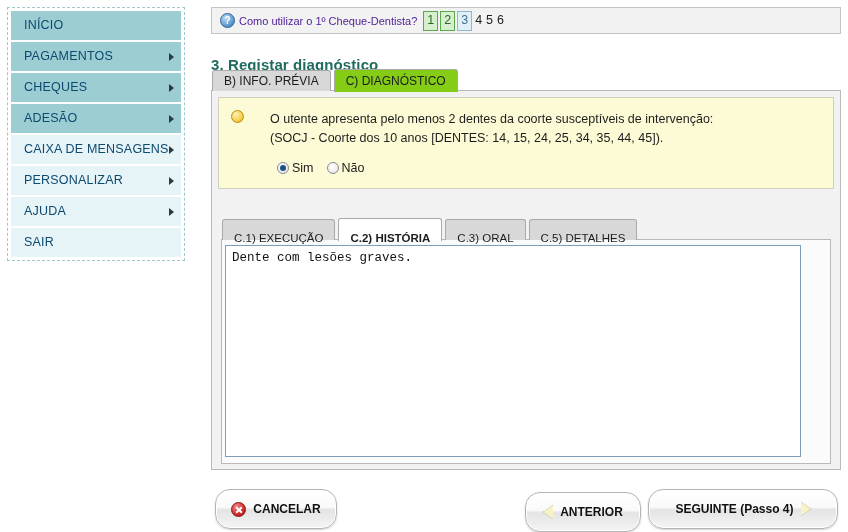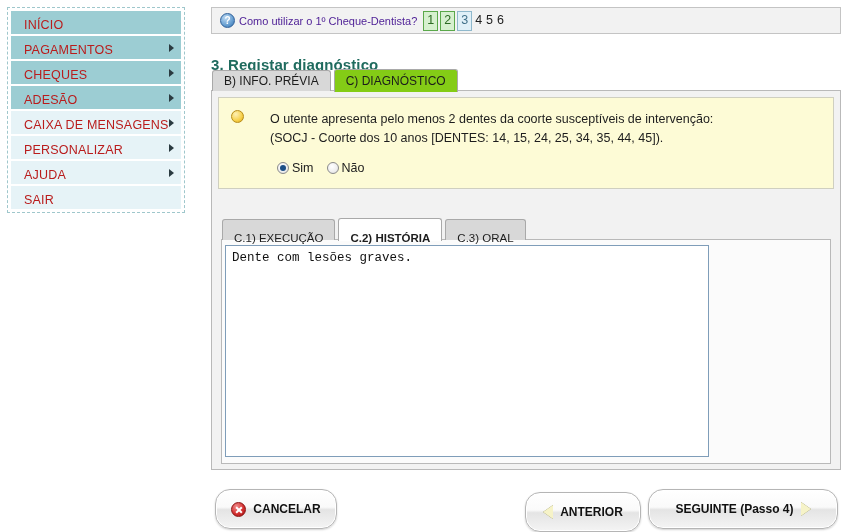--- a/index.html
+++ b/index.html
@@ -23,25 +23,25 @@
     position: absolute;
     left: 7px;
     top: 7px;
     width: 178px;
     border: 1px dashed #9fc7cc;
     padding: 3px 3px 3px 3px;
     box-sizing: border-box;
     background: #ffffff;
   }
   .nav-item {
-    height: 23px;
+    height: 29px;
     line-height: 29px;
     padding: 0 8px 0 13px;
     font-size: 12.5px;
-    color: #b91c1c;
+    color: #0c4a6e;
     letter-spacing: .2px;
     position: relative;
     margin-bottom: 2px;
     box-sizing: border-box;
     display: block;
     cursor: pointer;
   }
   .nav-item.teal { background: #9ccdd3; }
   .nav-item.pale { background: #e6f3f7; }
   .nav-item:last-child { margin-bottom: 0; }
@@ -284,21 +284,21 @@
     width: 610px;
     height: 225px;
     background: #fbfbfb;
     border: 1px solid #b9b9b9;
     box-sizing: border-box;
   }
   #history-textarea {
     position: absolute;
     left: 225px;
     top: 245px;
-    width: 484px;
+    width: 576px;
     height: 212px;
     background: #ffffff;
     border: 1px solid #7f9db9;
     box-sizing: border-box;
     font-family: "Liberation Mono", "DejaVu Sans Mono", monospace;
     font-size: 12.5px;
     color: #111111;
     padding: 5px 6px;
     resize: none;
     outline: none;
@@ -403,20 +403,21 @@
   <div class="cond-radios" id="cond-radios">
       <label class="radio-label"><span class="radio checked"></span><span style="margin-left: 3px;">Sim</span></label>
       <label class="radio-label"><span class="radio"></span><span style="margin-left: 3px;">Não</span></label>
     </div>
 </div>
 
 <div id="sub-tabs">
     <div class="stab">C.1) EXECUÇÃO</div>
     <div class="stab active">C.2) HISTÓRIA</div>
     <div class="stab">C.3) ORAL</div>
+    <div class="stab">C.5) DETALHES</div>
   </div>
 
 <div id="sub-panel"></div>
 <textarea id="history-textarea" placeholder="" style="">Dente com lesões graves.</textarea>
 
 <div class="btn" id="btn-cancelar">
   <span class="cancel-icon"></span>
   <span>CANCELAR</span>
 </div>
 

